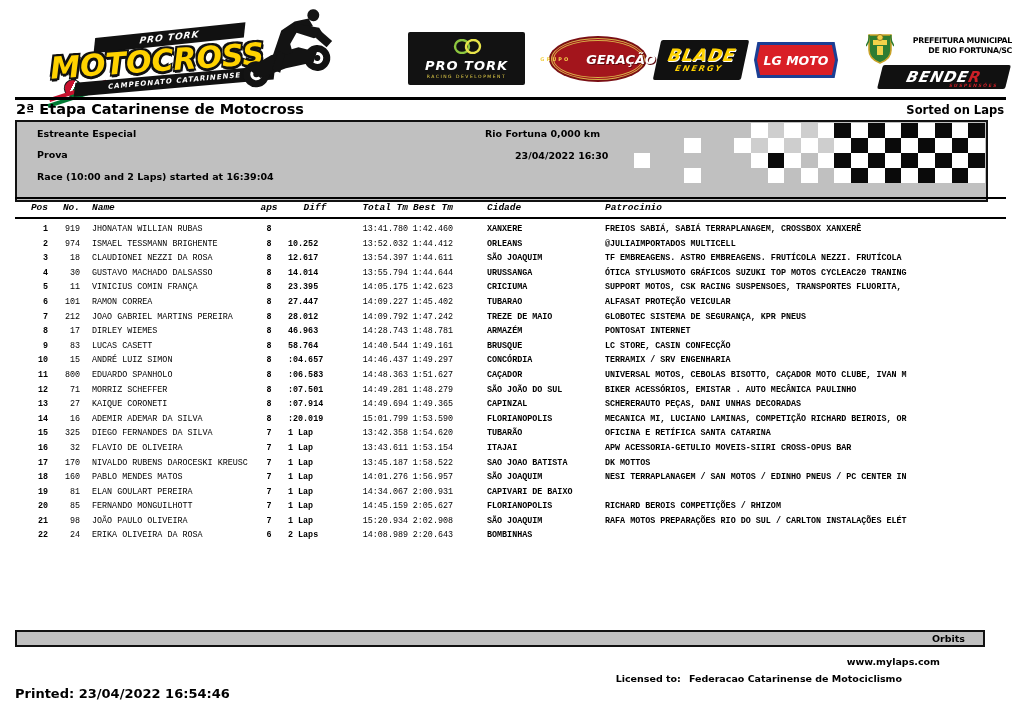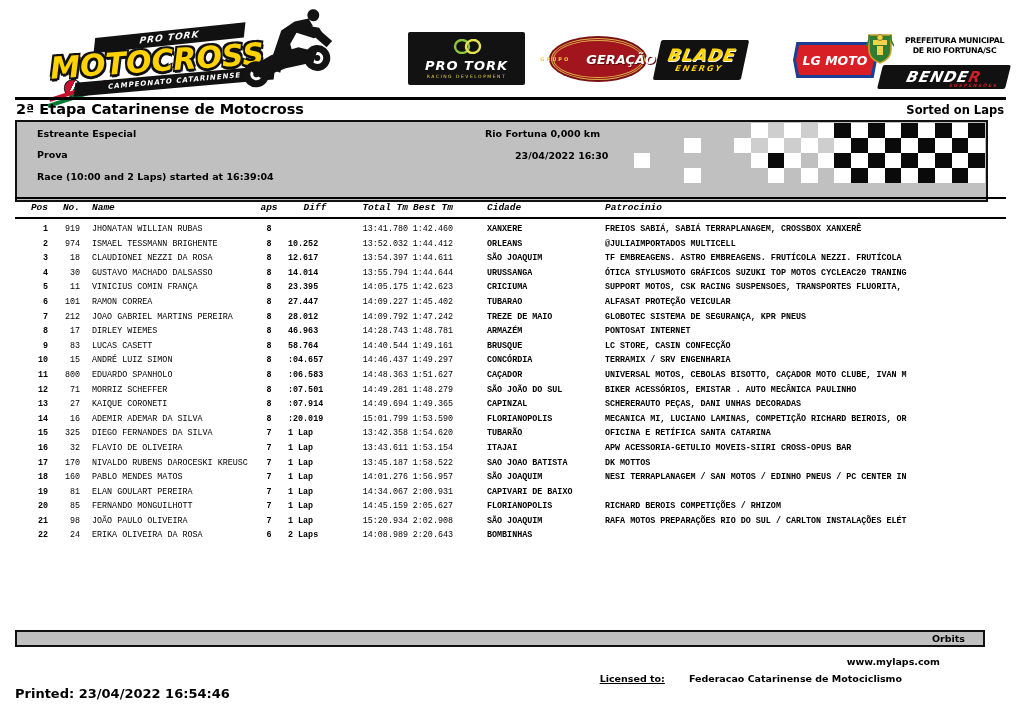--- a/index.html
+++ b/index.html
@@ -38,30 +38,30 @@
   .geracao .name { color:#fff; font-size:13px; font-weight:bold; font-style:italic; text-shadow:1px 1px 0 #5d0a0e; }
 
   
   .blade { position:absolute; left:657px; top:22px; width:88px; height:40px; transform:skewX(-12deg); background:#111;
            display:flex; flex-direction:column; align-items:center; justify-content:center; border-radius:2px; }
   .blade .name { color:#ffd200; font-size:17px; font-weight:bold; font-style:italic; letter-spacing:1px; line-height:1;
                  text-shadow:1px 1px 0 #fff; }
   .blade .sub { color:#ffd200; font-size:8px; font-weight:bold; font-style:italic; letter-spacing:2px; line-height:1; margin-top:1px; }
 
   
-  .lgmoto { position:absolute; left:793px; top:24px; width:84px; height:36px; background:#1b3f94;
+  .lgmoto { position:absolute; left:754px; top:24px; width:84px; height:36px; background:#1b3f94;
             clip-path:polygon(4% 0,96% 0,100% 50%,96% 100%,4% 100%,0 50%); display:flex; align-items:center; justify-content:center; }
   .lgmoto .inner { width:78px; height:30px; background:#d91f26; clip-path:polygon(4% 0,96% 0,100% 50%,96% 100%,4% 100%,0 50%);
                    display:flex; align-items:center; justify-content:center; }
   .lgmoto .name { color:#fff; font-size:12.5px; font-weight:bold; font-style:italic; letter-spacing:0px; }
 
   
   .prefeitura { position:absolute; left:864px; top:10px; width:150px; height:66px; }
   .crest { position:absolute; left:2px; top:4px; }
-  .pref-text { position:absolute; left:33px; top:8px; width:115px; text-align:center; font-size:7.8px; font-weight:bold; line-height:1.25;
+  .pref-text { position:absolute; left:33px; top:8px; width:115px; text-align:right; font-size:7.8px; font-weight:bold; line-height:1.25;
                letter-spacing:-0.3px; }
   .bender { position:absolute; left:16px; top:37px; width:128px; height:24px; background:#111; transform:skewX(-14deg);
             display:flex; align-items:center; justify-content:center; border-radius:2px; }
   .bender .name { color:#fff; font-size:15px; font-weight:bold; font-style:italic; letter-spacing:1px; }
   .bender .name .r { color:#cc2027; }
   .bender .sub { position:absolute; right:8px; bottom:1px; color:#cc2027; font-size:4.5px; font-weight:bold; letter-spacing:1.5px; }
 
   
   .title-rule { position:absolute; left:15px; top:97px; width:991px; height:3px; background:#000; }
   .page-title { position:absolute; left:16px; top:101px; font-size:14.5px; font-weight:bold; }
@@ -98,21 +98,21 @@
   .col-gap  { }
   .col-cidade { text-align:left; font-weight:bold; }
   .col-pat  { text-align:left; font-weight:bold; }
   th.col-diff, th.col-total, th.col-best { font-weight:bold; }
 
   
   .orbits-bar { position:absolute; left:15px; top:630px; width:970px; height:17px; background:#c0c0c0; border:2px solid #111;
                 text-align:right; font-size:9.5px; font-weight:bold; line-height:13px; padding-right:18px; }
   .mylaps { position:absolute; right:84px; top:656px; font-size:9.5px; font-weight:bold; }
   .licensed { position:absolute; right:122px; top:673px; font-size:9.5px; font-weight:bold; }
-  .licensed .lbl { margin-right:24px;text-decoration:underline; }
+  .licensed .lbl { margin-right:8px; }
   .printed { position:absolute; left:15px; top:686px; font-size:13px; font-weight:bold; }
 </style>
 </head>
 <body>
 
 <div class="page">
 
   <div class="logo-band">
 
     <div class="mx-logo">

